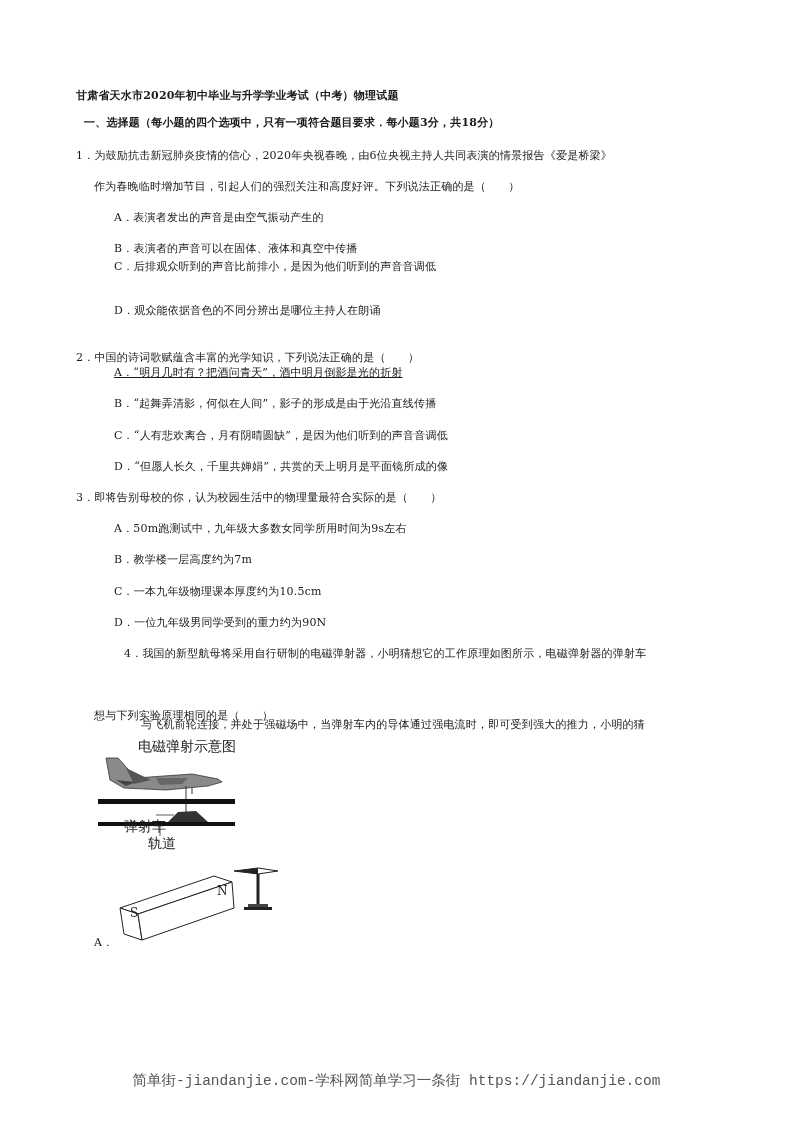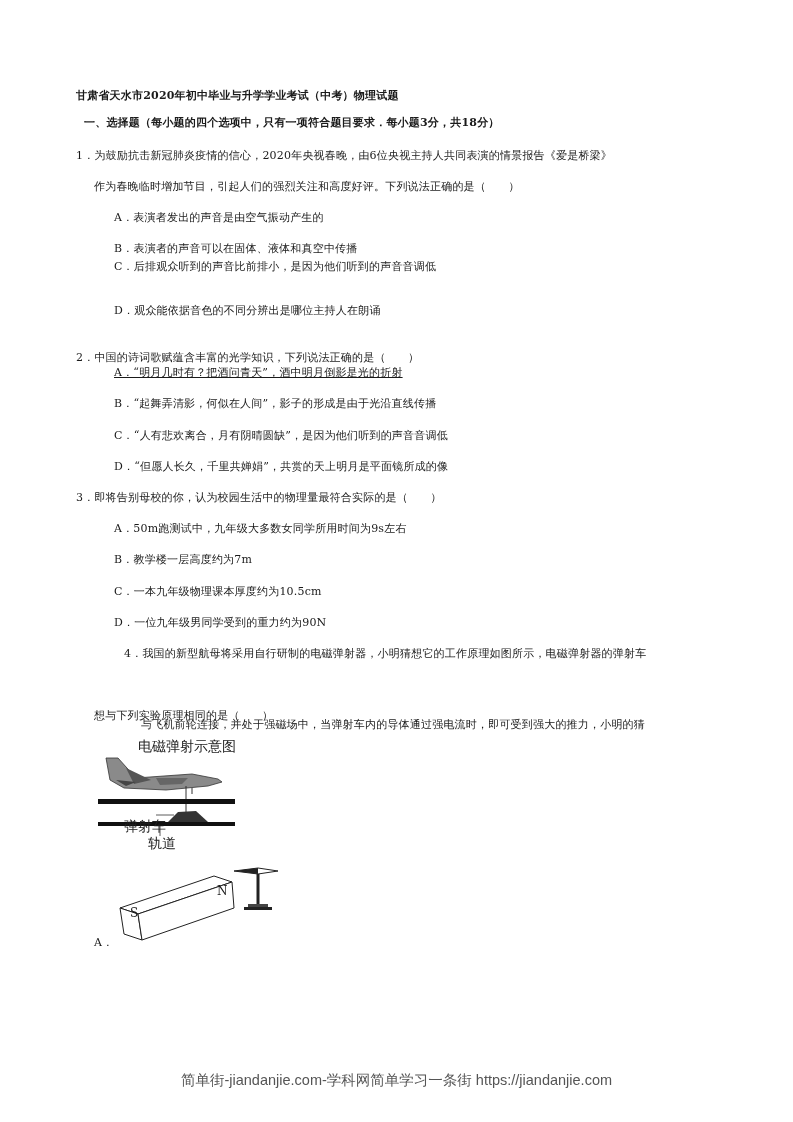--- a/index.html
+++ b/index.html
@@ -6,21 +6,21 @@
   body { width: 793px; height: 1122px; position: relative; overflow: hidden;
          font-family: "DejaVu Serif", "Liberation Serif", serif; color: #1a1a1a; }
   .line { position: absolute; white-space: nowrap; font-size: 11px; line-height: 18px; letter-spacing: 0.2px; }
   .title { font-weight: bold; font-size: 11px; }
   .q { left: 76px; }
   .qcont { left: 94px; }
   .opt { left: 94px; margin-left: 20px; }
   .figure { position: absolute; }
   .fig-label { position: absolute; font-family: Liberation Sans, sans-serif; font-size: 14px; color: #222; white-space: nowrap; }
   .footer { position: absolute; left: 0; width: 793px; top: 1071px; text-align: center;
-            font-family: Liberation Sans, sans-serif; font-size: 14.5px; color: #555; white-space: nowrap; }
+            font-family: Liberation Mono, monospace; font-size: 14.5px; color: #555; white-space: nowrap; }
 </style>
 </head>
 <body>
 
 <div class="line title" style="left:76px; top:87px;">甘肃省天水市2020年初中毕业与升学学业考试（中考）物理试题</div>
 <div class="line title" style="left:84px; top:114px;">一、选择题（每小题的四个选项中，只有一项符合题目要求．每小题3分，共18分）</div>
 
 <div class="line q" style="top:147px;">
   <span>1．</span><span>为鼓励抗击新冠肺炎疫情的信心，2020年央视春晚，由6位央视主持人共同表演的情景报告《爱是桥梁》</span>
 </div>

